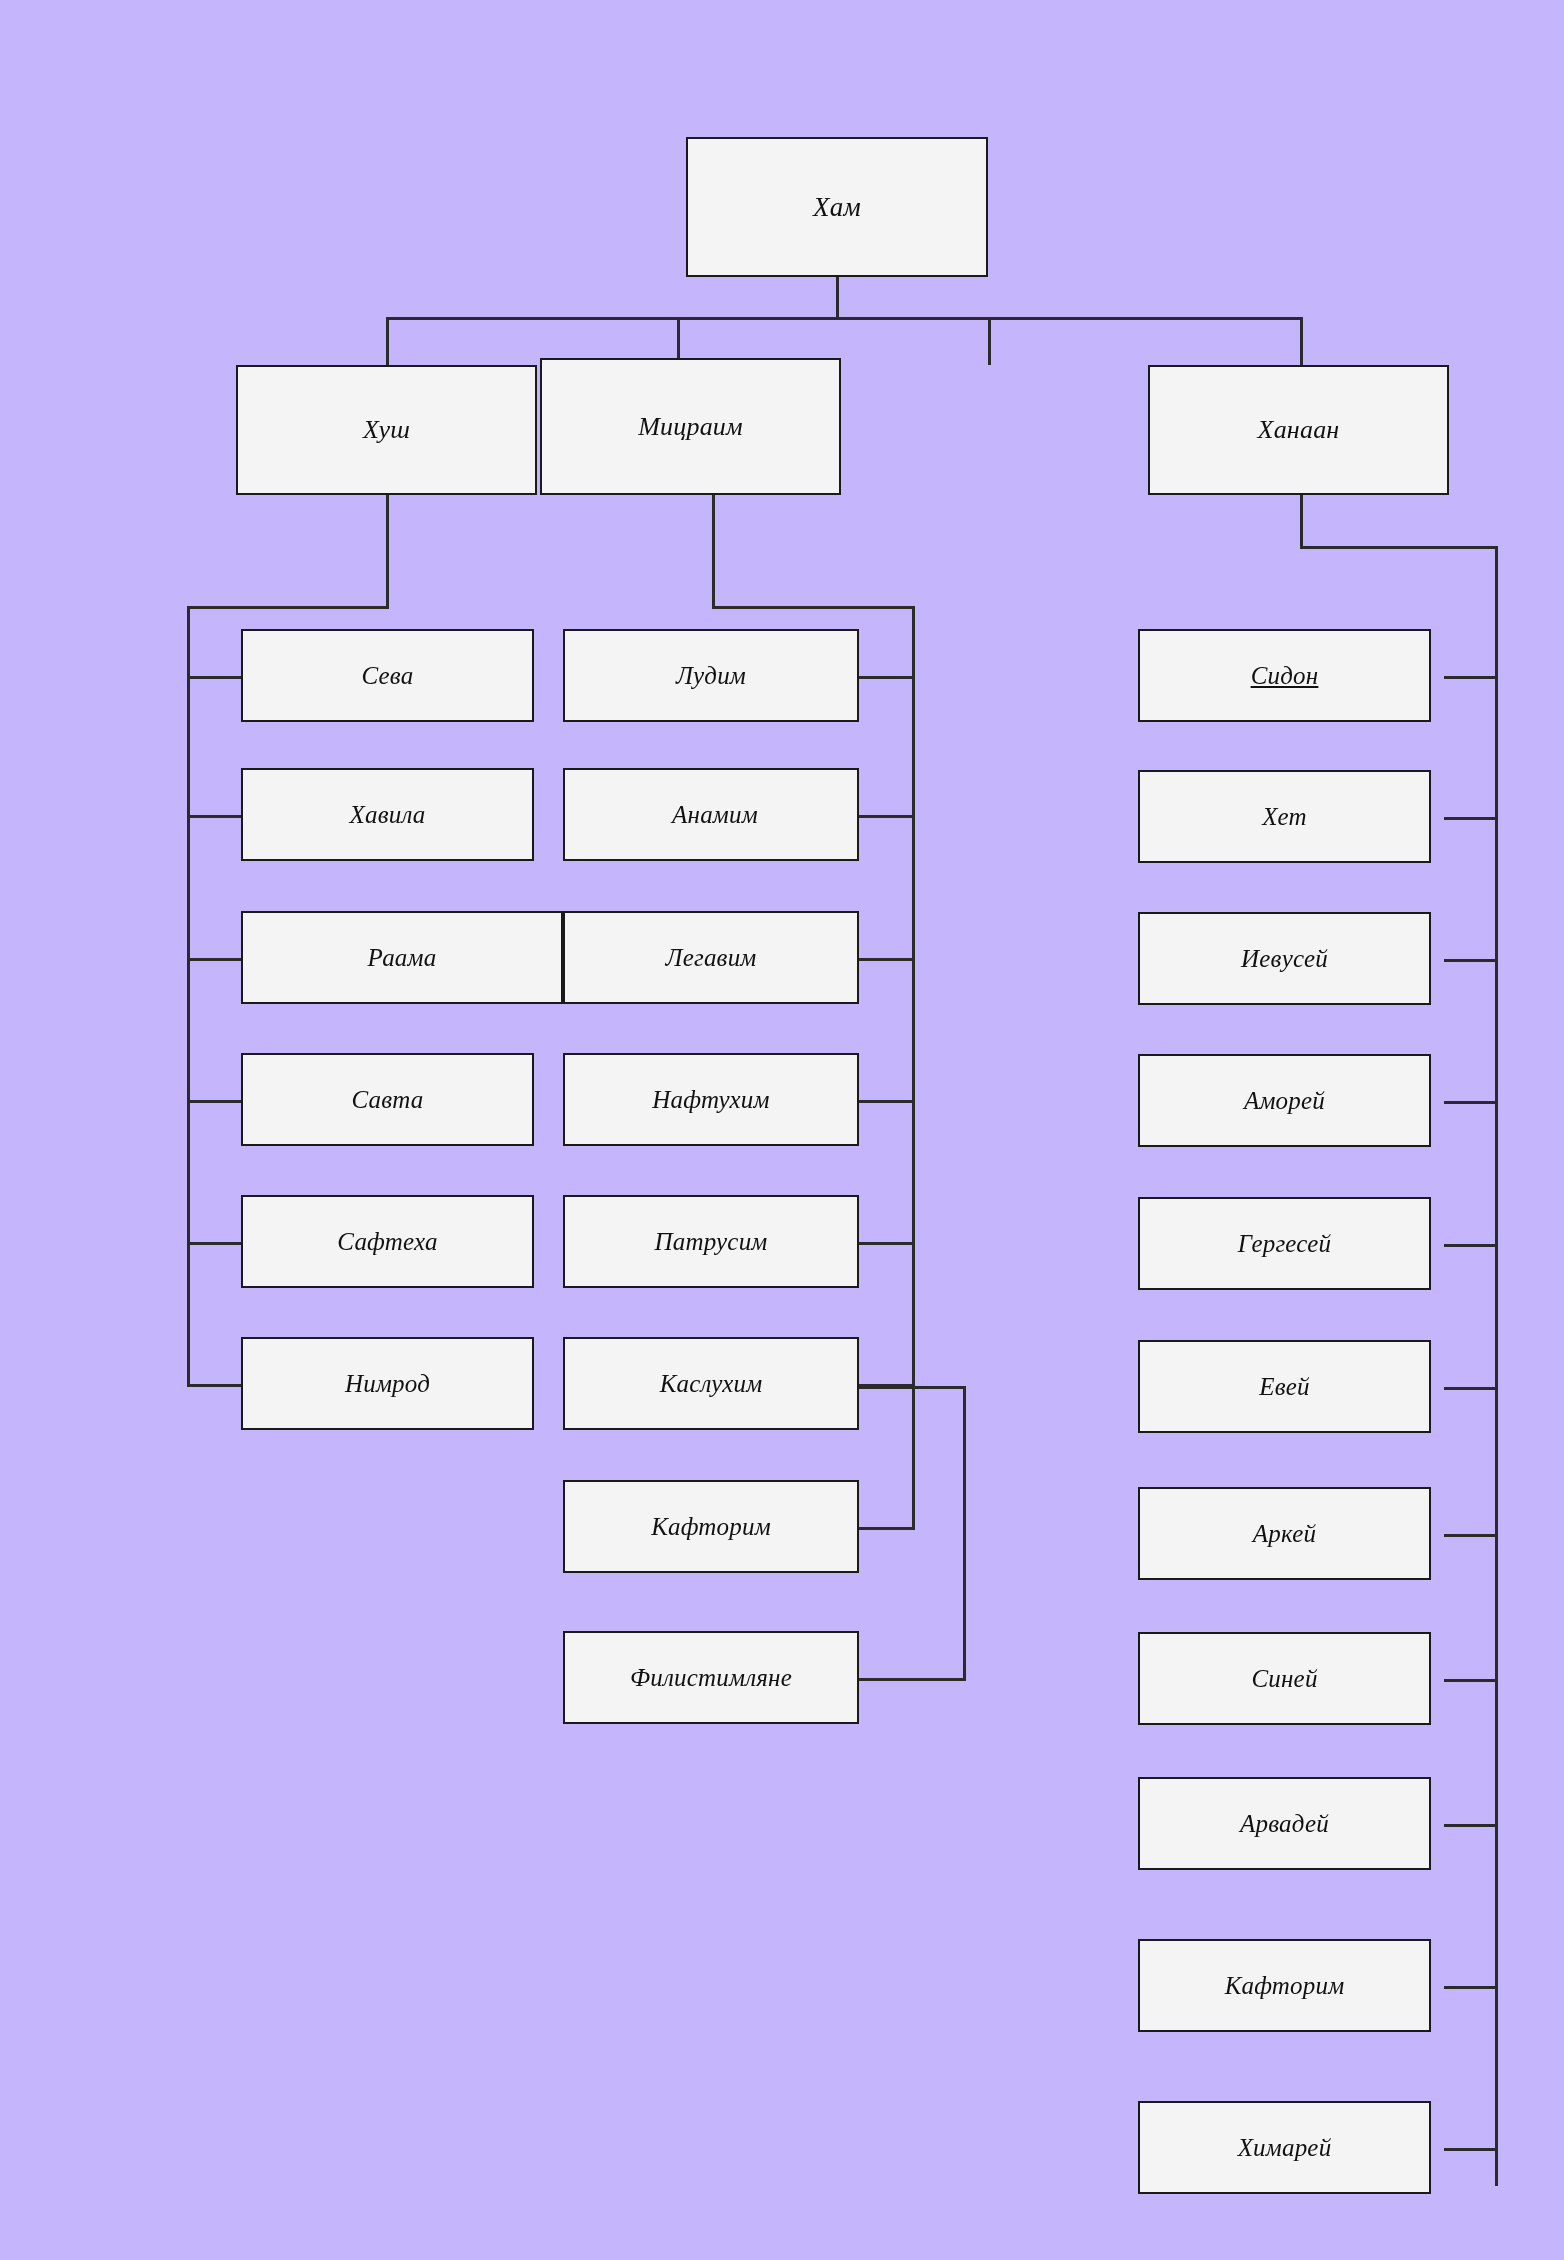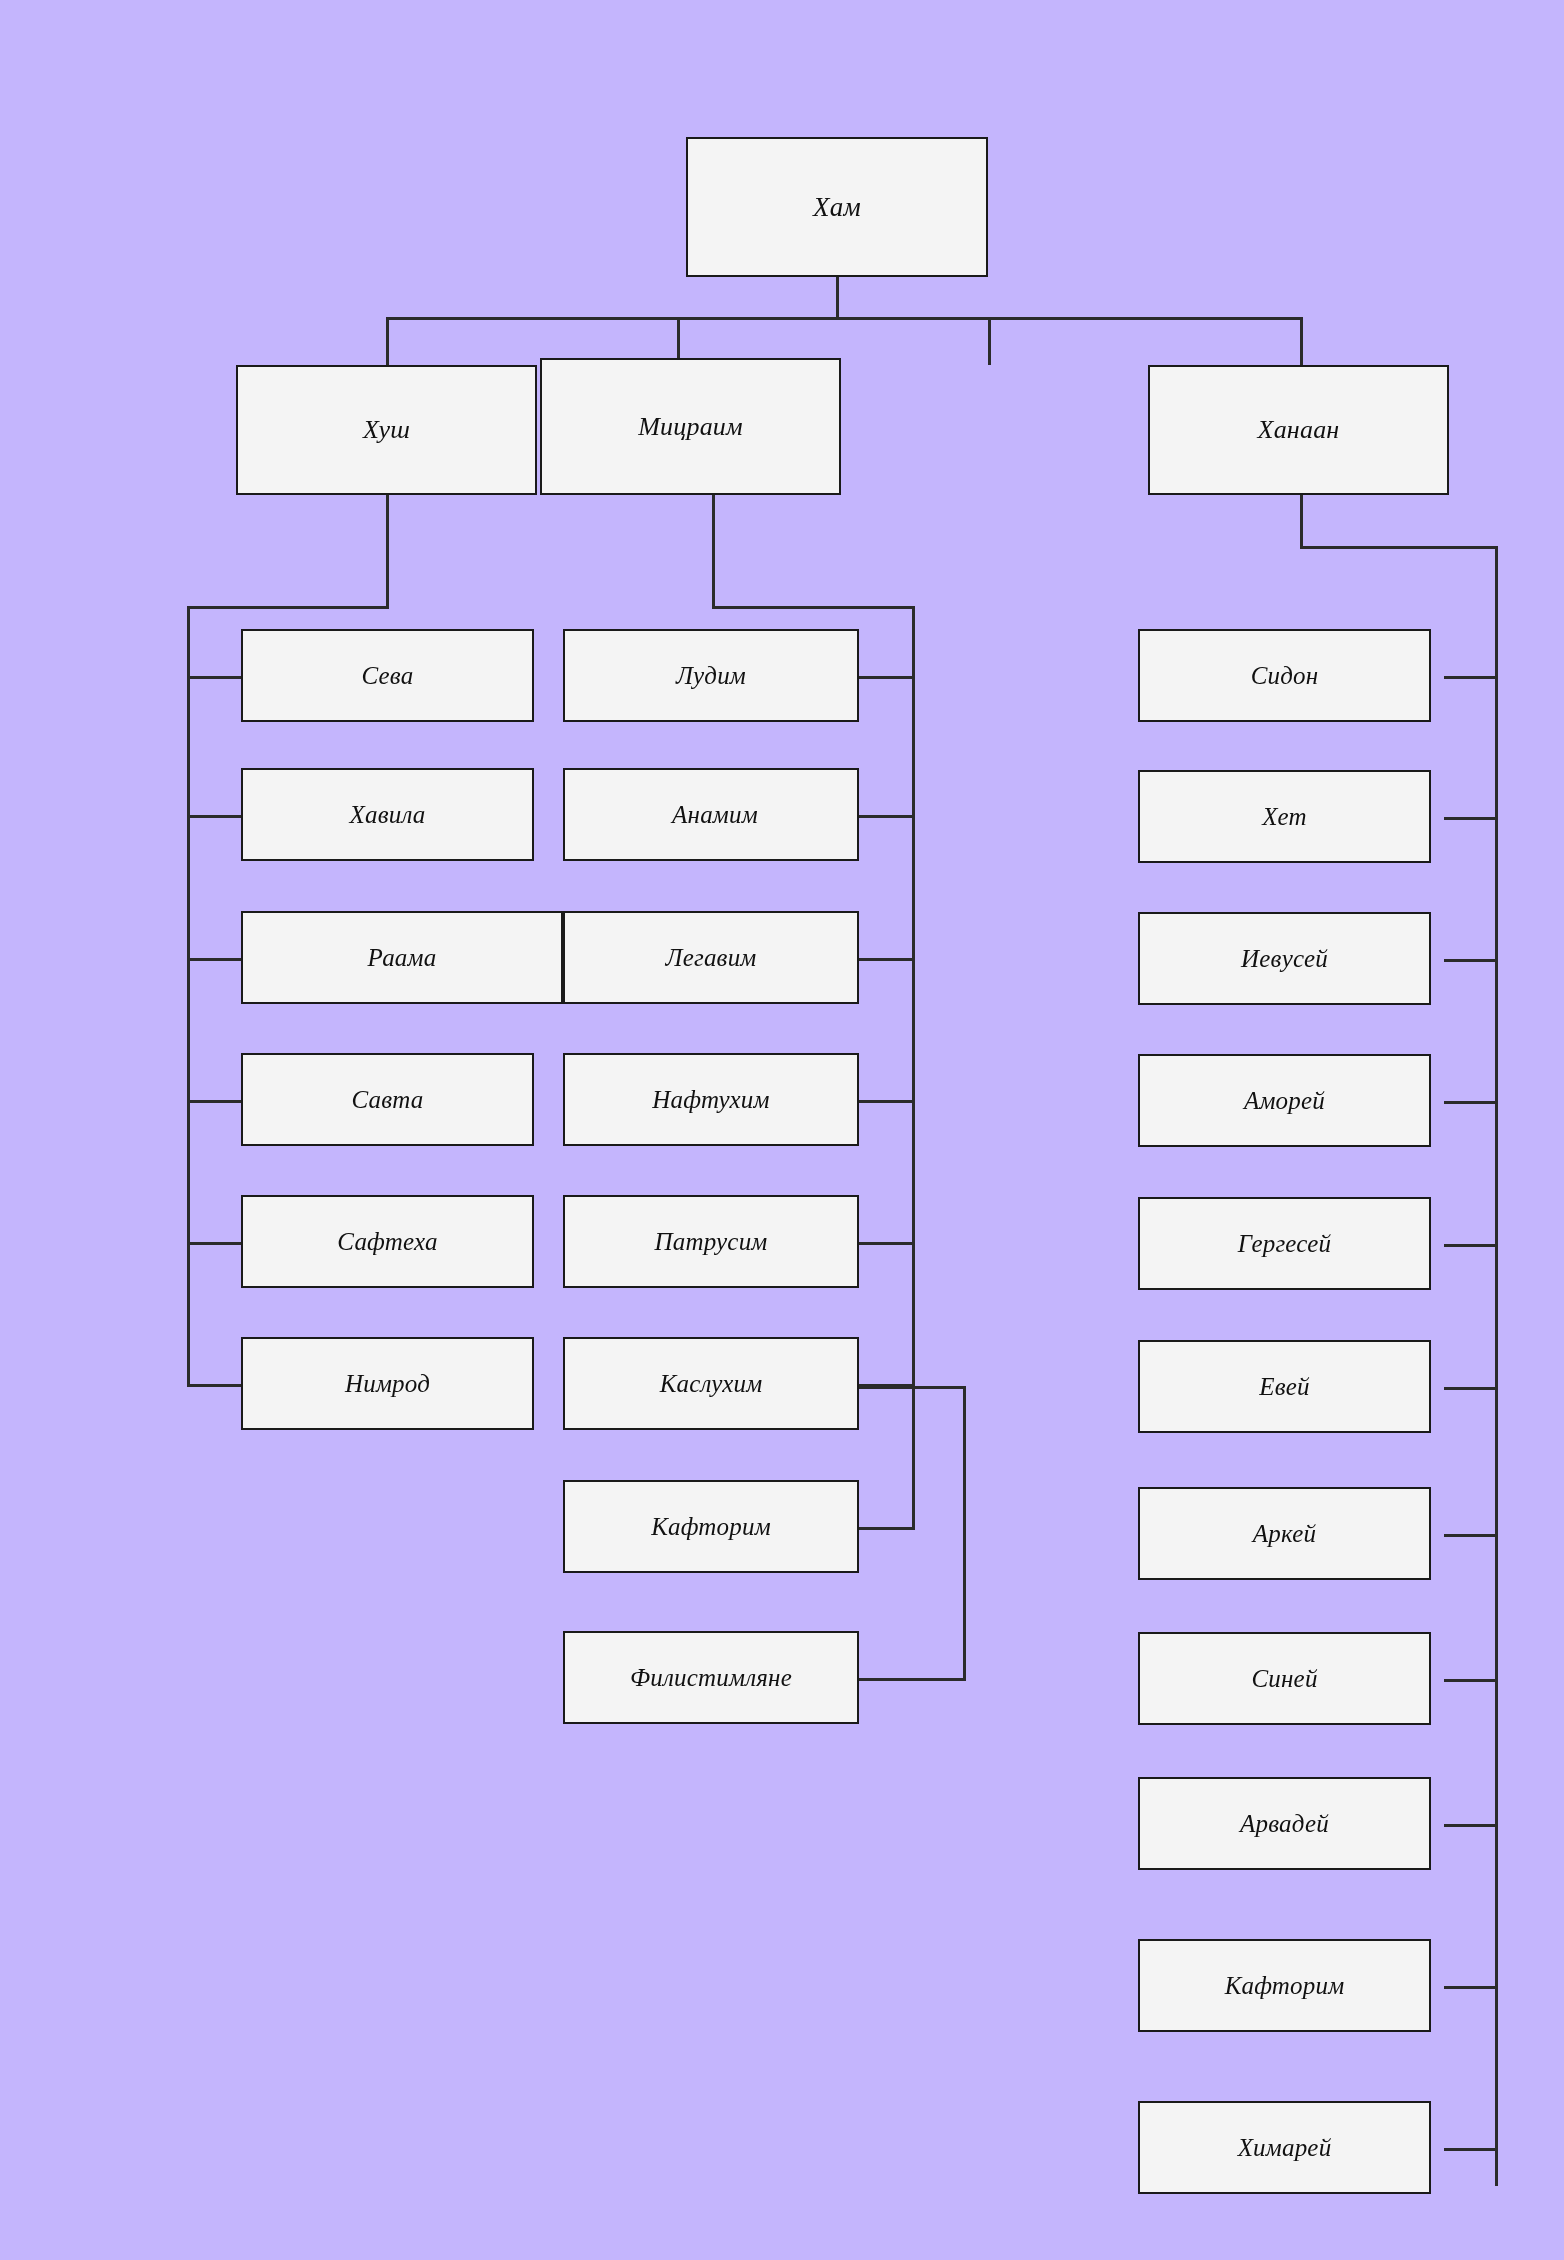--- a/index.html
+++ b/index.html
@@ -116,21 +116,21 @@
   <div class="ln h" style="left:1444px; top:959px; width:54px; height:2.5px;"></div>
   <div class="ln h" style="left:1444px; top:1101px; width:54px; height:2.5px;"></div>
   <div class="ln h" style="left:1444px; top:1244px; width:54px; height:2.5px;"></div>
   <div class="ln h" style="left:1444px; top:1387px; width:54px; height:2.5px;"></div>
   <div class="ln h" style="left:1444px; top:1534px; width:54px; height:2.5px;"></div>
   <div class="ln h" style="left:1444px; top:1679px; width:54px; height:2.5px;"></div>
   <div class="ln h" style="left:1444px; top:1824px; width:54px; height:2.5px;"></div>
   <div class="ln h" style="left:1444px; top:1986px; width:54px; height:2.5px;"></div>
   <div class="ln h" style="left:1444px; top:2148px; width:54px; height:2.5px;"></div>
 
-  <div class="node" style="left:1138px; top:629px; width:293px; height:93px;">Сидон</div>
+  <div class="node" style="left:1138px; top:629px; width:293px; height:93px;text-decoration:underline;">Сидон</div>
   <div class="node" style="left:1138px; top:770px; width:293px; height:93px;">Хет</div>
   <div class="node" style="left:1138px; top:912px; width:293px; height:93px;">Иевусей</div>
   <div class="node" style="left:1138px; top:1054px; width:293px; height:93px;">Аморей</div>
   <div class="node" style="left:1138px; top:1197px; width:293px; height:93px;">Гергесей</div>
   <div class="node" style="left:1138px; top:1340px; width:293px; height:93px;">Евей</div>
   <div class="node" style="left:1138px; top:1487px; width:293px; height:93px;">Аркей</div>
   <div class="node" style="left:1138px; top:1632px; width:293px; height:93px;">Синей</div>
   <div class="node" style="left:1138px; top:1777px; width:293px; height:93px;">Арвадей</div>
   <div class="node" style="left:1138px; top:1939px; width:293px; height:93px;">Кафторим</div>
   <div class="node" style="left:1138px; top:2101px; width:293px; height:93px;">Химарей</div>

